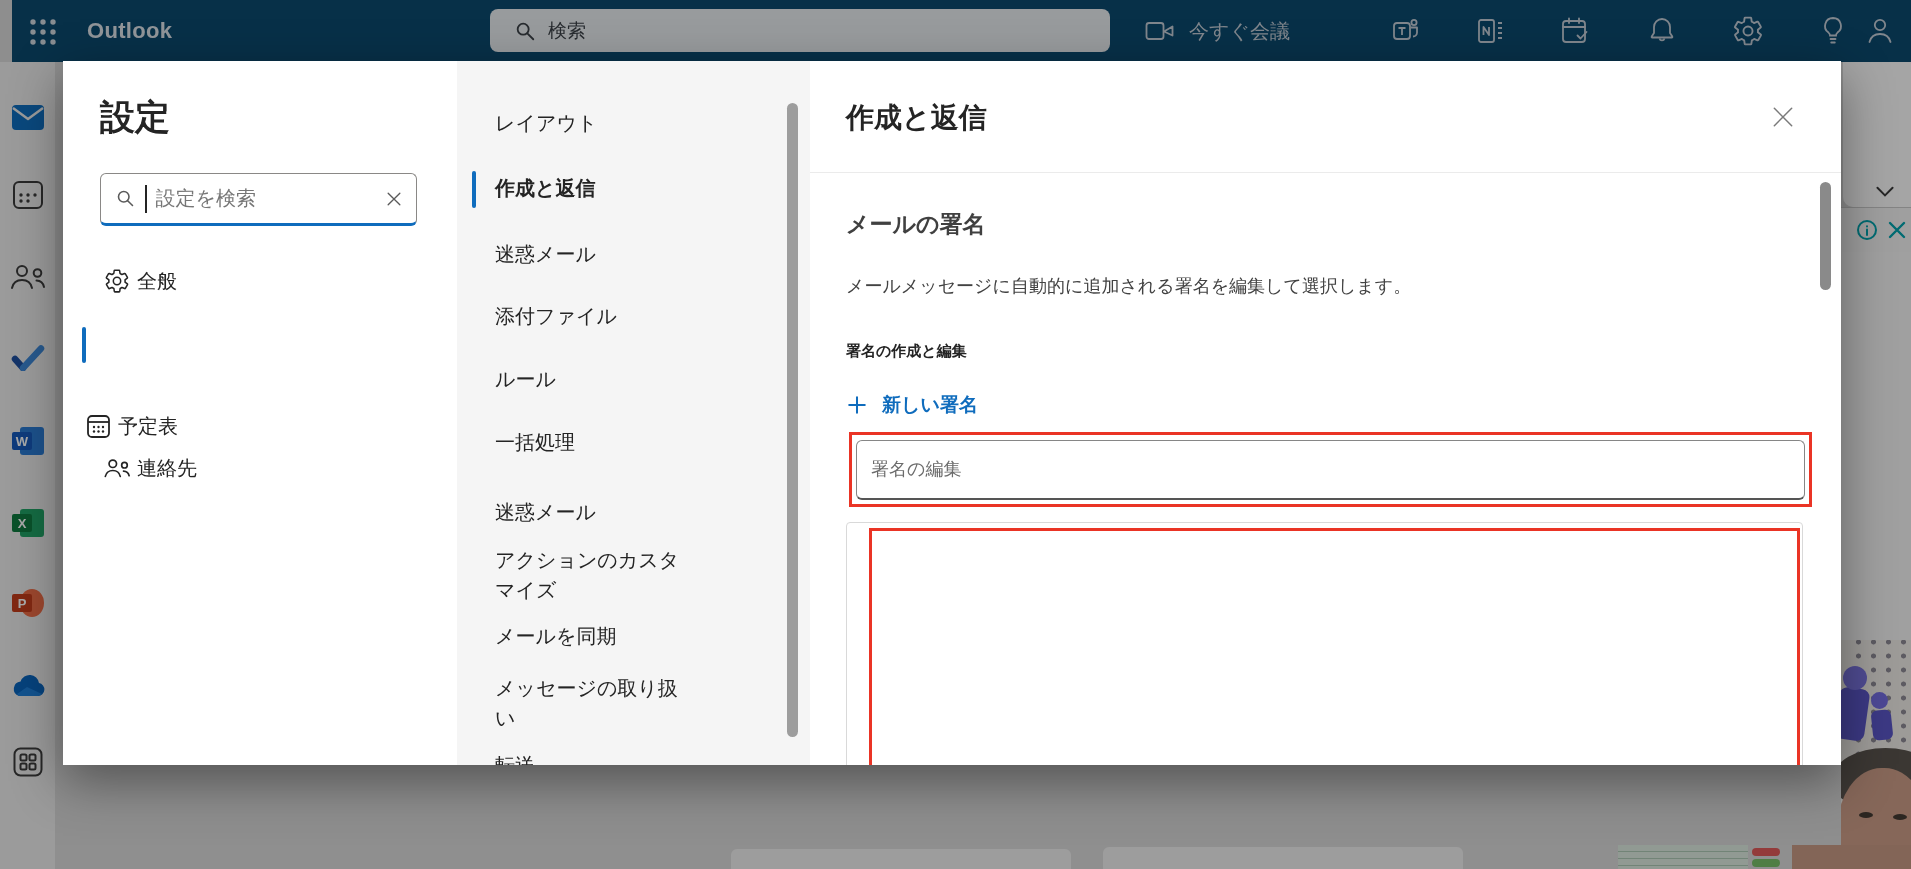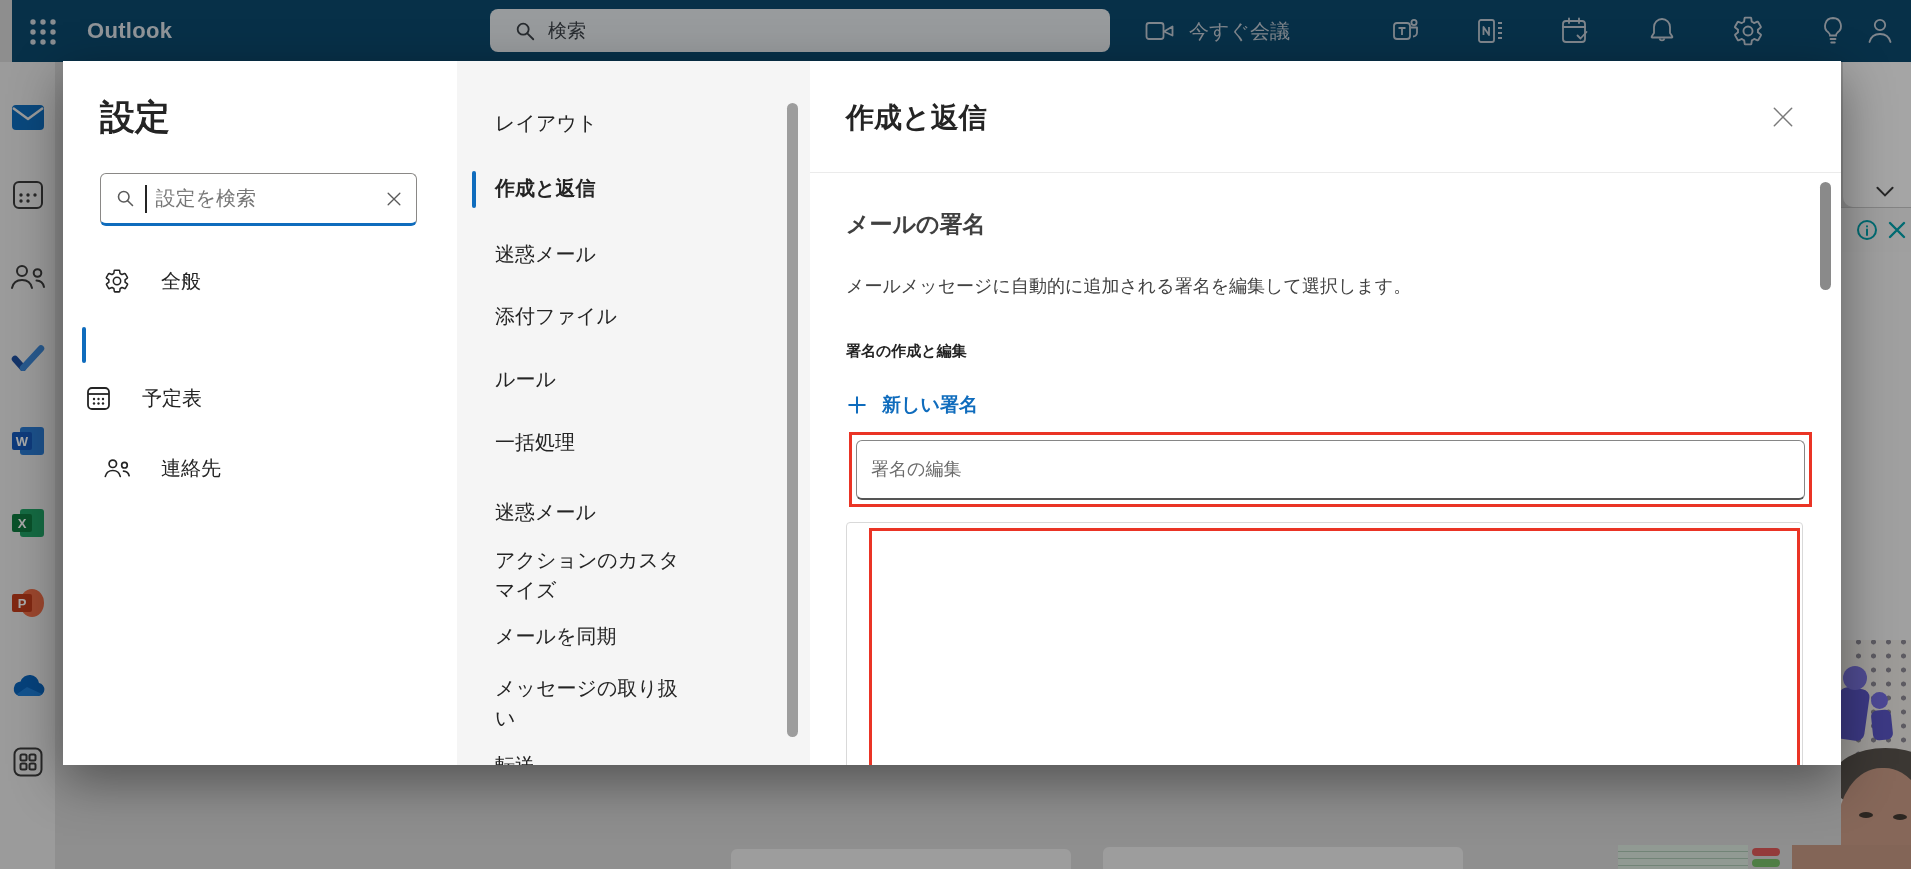--- a/index.html
+++ b/index.html
@@ -54,21 +54,21 @@
 
   .set-title { position:absolute; left:37px; top:33px; font-size:35px; font-weight:700; color:#242424; }
   .set-search { position:absolute; left:37px; top:112px; width:317px; height:53px; background:#fff;
                 border:1px solid #8a8886; border-bottom:3px solid #0f6cbd; border-radius:6px;
                 display:flex; align-items:center; padding:0 12px 0 14px; gap:9px; }
   .set-search input { flex:1; border:none; outline:none; font-size:20px; color:#242424; background:transparent; font-family:inherit; min-width:0; }
   .set-search input::placeholder { color:#767676; }
   .caret { width:1.5px; height:28px; background:#242424; }
   .clear-x { color:#5a5a5a; cursor:pointer; display:flex; }
 
-  .cat-row { position:absolute; left:0; width:394px; height:44px; display:flex; align-items:center; gap:30px; padding-left:40px; cursor:pointer; color:#242424; font-size:20px; }
+  .cat-row { position:absolute; left:0; width:394px; height:44px; display:flex; align-items:center; gap:6px; padding-left:40px; cursor:pointer; color:#242424; font-size:20px; }
   .cat-row .ico { width:28px; height:28px; display:flex; align-items:center; justify-content:center; color:#242424; }
   .cat-row.sel { font-weight:700; }
   .sel-bar { position:absolute; border-radius:2px; background:#0f6cbd; width:4px; }
 
   .sec-item { position:absolute; left:432px; width:192px; font-size:20px; line-height:30px; color:#242424; cursor:pointer; word-break:break-all; }
   .sec-item.sel { font-weight:700; }
   .col2-scroll { position:absolute; left:724px; top:42px; width:11px; height:634px; background:#9d9d9d; border-radius:6px; }
 
   .main-title { position:absolute; left:783px; top:38px; font-size:28px; font-weight:700; color:#242424; }
   .close-btn { position:absolute; left:1705px; top:41px; width:30px; height:30px; display:flex; align-items:center; justify-content:center; color:#7a7a7a; cursor:pointer; }
@@ -314,21 +314,21 @@
         <svg width="26" height="26" viewBox="0 0 24 24" fill="none" stroke="#242424" stroke-width="1.4" stroke-linejoin="round">
           <path d="M19.4 13c.04-.32.06-.66.06-1s-.02-.68-.07-1l2.1-1.65a.5.5 0 0 0 .12-.64l-2-3.46a.5.5 0 0 0-.61-.22l-2.48 1a7.3 7.3 0 0 0-1.73-1l-.37-2.65A.5.5 0 0 0 13.92 2h-4a.5.5 0 0 0-.5.42l-.37 2.65c-.62.26-1.2.6-1.73 1l-2.48-1a.5.5 0 0 0-.61.22l-2 3.46a.5.5 0 0 0 .12.64L4.55 11c-.05.32-.07.66-.07 1s.02.68.07 1l-2.1 1.65a.5.5 0 0 0-.12.64l2 3.46c.14.24.42.33.61.22l2.48-1c.53.4 1.11.74 1.73 1l.37 2.65c.04.24.25.42.5.42h4c.25 0 .46-.18.5-.42l.37-2.65c.62-.26 1.2-.6 1.73-1l2.48 1c.24.1.47 0 .61-.22l2-3.46a.5.5 0 0 0-.12-.64L19.4 13z"></path>
           <circle cx="12" cy="12" r="3.4"></circle>
         </svg>
       </span>
       <span>全般</span>
     </div>
 
     <div class="sel-bar" style="left:19px; top:266px; height:36px;"></div>
 
-    <div class="cat-row" style="top:315px;padding-left:21px;">
+    <div class="cat-row" style="top:343px;padding-left:21px;">
       <span class="ico">
         <svg width="25" height="25" viewBox="0 0 25 25" fill="none" stroke="#242424" stroke-width="1.8" stroke-linejoin="round">
           <rect x="2" y="2" width="21" height="21" rx="4"></rect>
             <path d="M2 8h21"></path>
           <g fill="#242424" stroke="none">
               <circle cx="8" cy="13" r="1.2"></circle>
               <circle cx="12.5" cy="13" r="1.2"></circle>
               <circle cx="17" cy="13" r="1.2"></circle>
               <circle cx="8" cy="17.5" r="1.2"></circle>
               <circle cx="12.5" cy="17.5" r="1.2"></circle>

